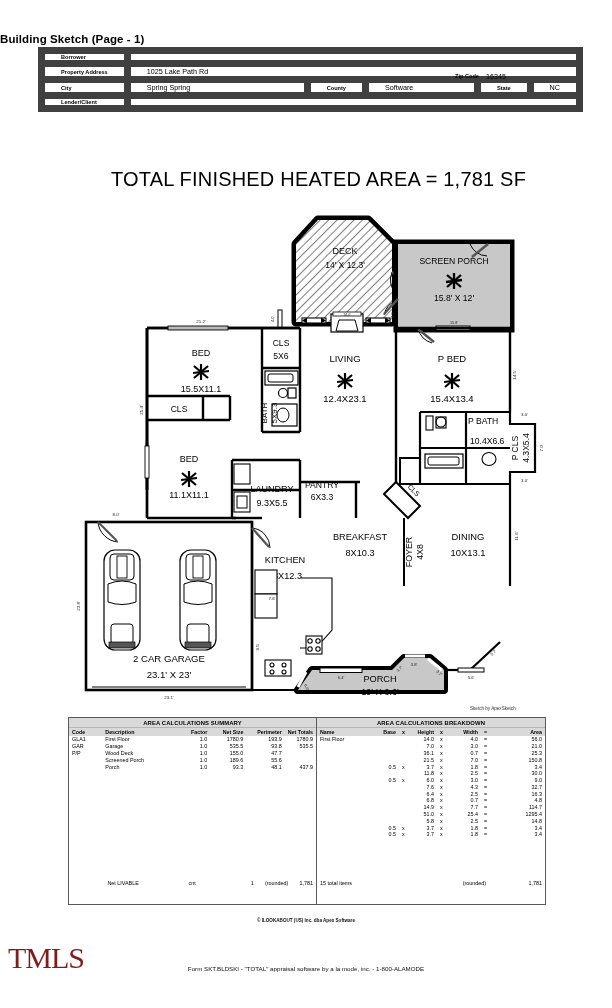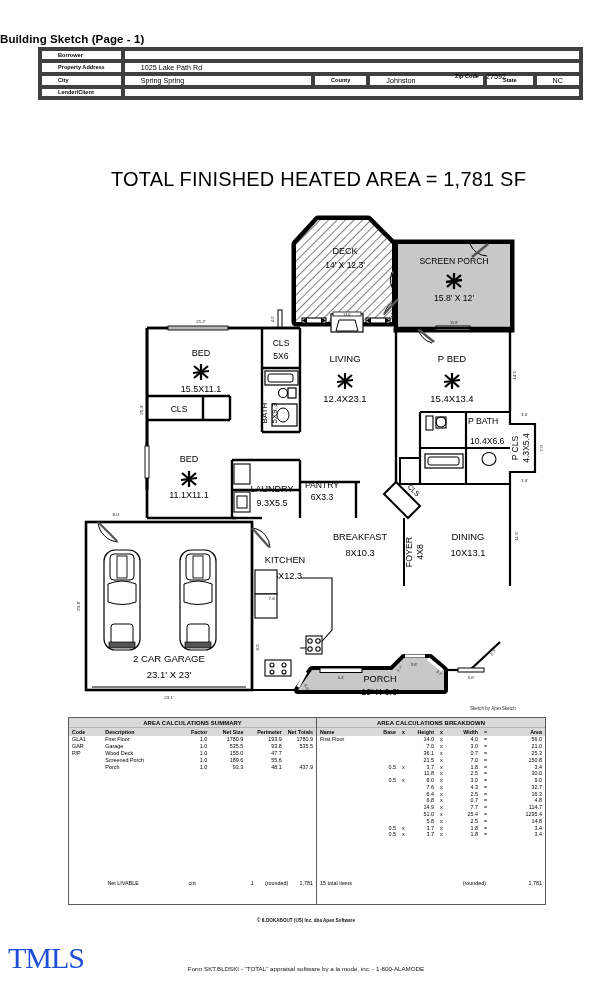--- a/index.html
+++ b/index.html
@@ -18,21 +18,21 @@
     text-align:left; font-size:11.5px; font-weight:bold;
     letter-spacing:0.1px;
   }
   .hdr-table{
     position:absolute; left:38px; top:47px; width:545px;
     border-collapse:collapse;
     border:1px solid #000;
     font-size:7px;
   }
   .hdr-table td{
-    border:4px solid #404040; padding:0 16px; height:11.5px; vertical-align:middle;
+    border:7px solid #404040; padding:0 16px; height:11.5px; vertical-align:middle;
     white-space:nowrap;
   }
   .lbl{ font-size:5.6px; font-weight:bold; width:54px; }
   .lbl-n{ font-size:5.6px; font-weight:bold; width:30px; text-align:right; padding-right:3px;}
   .val{ font-size:7.2px; padding-left:6px; }
 
   
   .total-area{
     position:absolute; top:168px; left:18px; width:601px;
     text-align:center; font-size:20px; font-weight:400;
@@ -71,21 +71,21 @@
   .apex-note{
     position:absolute; left:0; top:918px; width:612px; text-align:center;
     font-size:4.6px; font-weight:bold; color:#111;
   }
   .form-note{
     position:absolute; left:0; top:965px; width:612px; text-align:center;
     font-size:6.2px; color:#111;
   }
   .tmls{
     position:absolute; left:8px; top:941px;
-    font-size:30px; letter-spacing:-1px; color:#1d4ed8;
+    font-size:30px; letter-spacing:-1px; color:#7f1d1d;
     font-family:"Liberation Serif", serif; font-weight:300;
   }
 </style>
 </head>
 <body>
 
 <div class="doc-title">Building Sketch (Page - 1)</div>
 
 <table class="hdr-table">
   <tbody>
@@ -94,34 +94,34 @@
     <td class="val" colspan="5"></td>
   </tr>
   <tr>
     <td class="lbl">Property Address</td>
     <td class="val" colspan="5">1025 Lake Path Rd</td>
   </tr>
   <tr>
     <td class="lbl">City</td>
     <td class="val" style="width:215px">Spring Spring</td>
     <td class="lbl-n">County</td>
-    <td class="val" style="width:128px">Johnston</td>
+    <td class="val" style="width:128px">Software</td>
     <td class="lbl-n">State</td>
     <td class="val">NC</td>
   </tr>
   <tr>
     <td class="lbl">Lender/Client</td>
     <td class="val" colspan="5"></td>
   </tr>
 </tbody>
   </table>
 
 <div style="position:absolute;left:455px;top:70px;width:128px;height:12px;display:flex;align-items:center;pointer-events:none">
   <span style="font-size:5.6px;font-weight:bold">Zip Code</span>
-  <span style="font-size:7.2px;margin-left:7px">27592</span>
+  <span style="font-size:7.2px;margin-left:7px">16345</span>
 </div>
 
 <div class="total-area">TOTAL FINISHED HEATED AREA = 1,781 SF</div>
 
 <div id="sketch">
 <svg width="612" height="510" viewBox="0 0 612 510" xmlns="http://www.w3.org/2000/svg">
   <defs>
     <pattern id="deckHatch" width="6" height="6" patternTransform="rotate(45)" patternUnits="userSpaceOnUse">
       <rect width="6" height="6" fill="#ffffff"></rect>
       <line x1="0" y1="0" x2="0" y2="6" stroke="#3a3a3a" stroke-width="1.3"></line>

